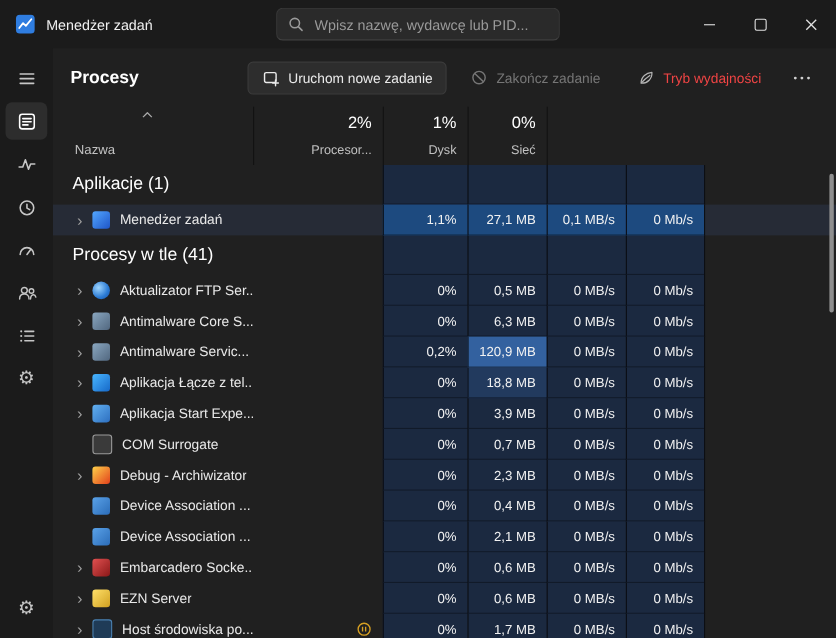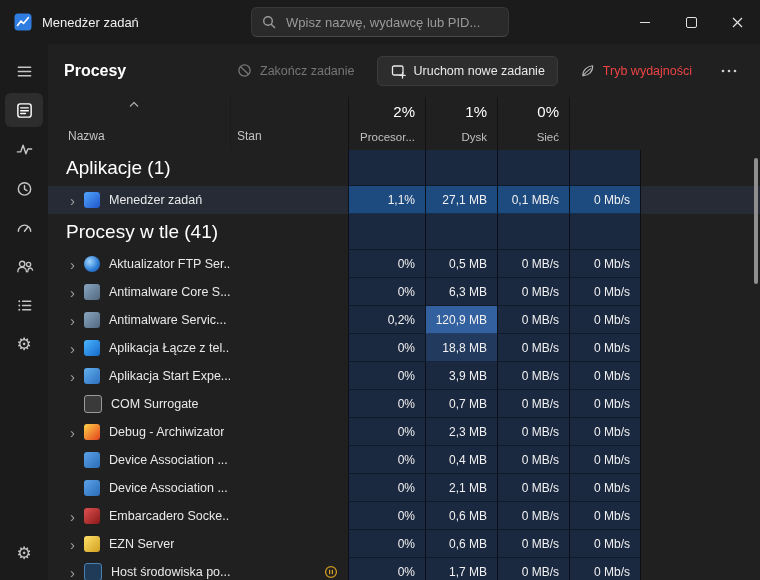--- a/index.html
+++ b/index.html
@@ -82,21 +82,21 @@
   }
   .row.process{height:28px;}
   .row.section{height:36px;}
   .row.selected{background:rgba(102,152,255,0.10);}
   .cell{height:100%;box-sizing:border-box;display:flex;align-items:center;min-width:0;}
   .name-cell{padding-left:18px;gap:5px;overflow:hidden;}
   .chevron{width:13px;flex:0 0 auto;color:#9f9f9f;font-size:15px;line-height:1;text-align:center;}
   .proc-icon{width:16px;height:16px;border-radius:3px;flex:0 0 auto;}
   .proc-name{font-size:12.5px;color:#e9e9e9;white-space:nowrap;overflow:hidden;margin-left:4px;}
   .sec-label-wrap{padding-left:18px;}
-  .sec-label-wrap span{font-size:19px;color:#ffffff;white-space:nowrap;}
+  .sec-label-wrap span{font-size:16px;color:#ffffff;white-space:nowrap;}
   .stan-cell{padding-left:6px;}
   .pause-ic{display:none;margin-left:88px;}
   .val{
     justify-content:flex-end;padding-right:10px;font-size:12px;color:#f2f2f2;
     border-left:1px solid rgba(10,12,18,0.9);border-bottom:1px solid rgba(0,0,0,0.35);
   }
   .filler{border-left:1px solid rgba(10,12,18,0.9);}
   .heat-0{background:transparent;}
   .heat-1{background:#223a5e;}
   .heat-2{background:#1d4a7f;}
@@ -209,34 +209,34 @@
   </div>
   <div class="side-item settings">
     <span class="gear-txt">⚙</span>
   </div>
 </nav>
 
 <main class="content">
   <div class="toolbar">
     <span class="page-title">Procesy</span>
     <div class="tb-actions">
-      <div class="btn disabled">
-        <svg width="15" height="15" viewBox="0 0 15 15" fill="none" stroke="#767676" stroke-width="1.3">
-          <circle cx="7.5" cy="7.5" r="5.6"></circle>
-            <line x1="3.6" y1="3.8" x2="11.4" y2="11.2"></line>
-        </svg>
-        <span>Zakończ zadanie</span>
-      </div>
       <div class="btn outlined">
         <svg width="16" height="16" viewBox="0 0 16 16" fill="none" stroke="#eaeaea" stroke-width="1.3" stroke-linecap="round">
           <rect x="2.5" y="3" width="10.5" height="9" rx="1.5"></rect>
           <line x1="12.5" y1="9.8" x2="12.5" y2="15"></line>
             <line x1="9.9" y1="12.4" x2="15.1" y2="12.4"></line>
         </svg>
         <span>Uruchom nowe zadanie</span>
+      </div>
+      <div class="btn disabled">
+        <svg width="15" height="15" viewBox="0 0 15 15" fill="none" stroke="#767676" stroke-width="1.3">
+          <circle cx="7.5" cy="7.5" r="5.6"></circle>
+            <line x1="3.6" y1="3.8" x2="11.4" y2="11.2"></line>
+        </svg>
+        <span>Zakończ zadanie</span>
       </div>
       <div class="btn flat">
         <svg width="15" height="15" viewBox="0 0 16 16" fill="none" stroke="#b4b4b4" stroke-width="1.2" stroke-linecap="round" stroke-linejoin="round">
           <path d="M3,13.5 C3,7 8,3.5 13.5,3 C13.8,9 9.5,13.8 3,13.5 Z"></path>
             <path d="M3.5,13 C6,10 8.5,8 11.5,6"></path>
         </svg>
         <span>Tryb wydajności</span>
       </div>
       <div class="btn more">
         <svg width="18" height="14" viewBox="0 0 18 14">
@@ -248,23 +248,20 @@
     </div>
   </div>
 
   <div class="thead">
     <div class="h-name">
       <svg class="sort-caret" width="10" height="7" viewBox="0 0 10 7">
         <polyline points="1,5.5 5,1.5 9,5.5" fill="none" stroke="#a8a8a8" stroke-width="1.2" stroke-linejoin="round"></polyline>
       </svg>
       <span class="h-label">Nazwa</span>
     </div>
-    <div class="h-stan">
-      <span class="h-label">Stan</span>
-    </div>
     <div class="h-metric">
       <span class="h-pct">2%</span>
       <span class="h-sub">Procesor...</span>
     </div>
     <div class="h-metric">
       <span class="h-pct">1%</span>
       <span class="h-sub">Dysk</span>
     </div>
     <div class="h-metric">
       <span class="h-pct">0%</span>

